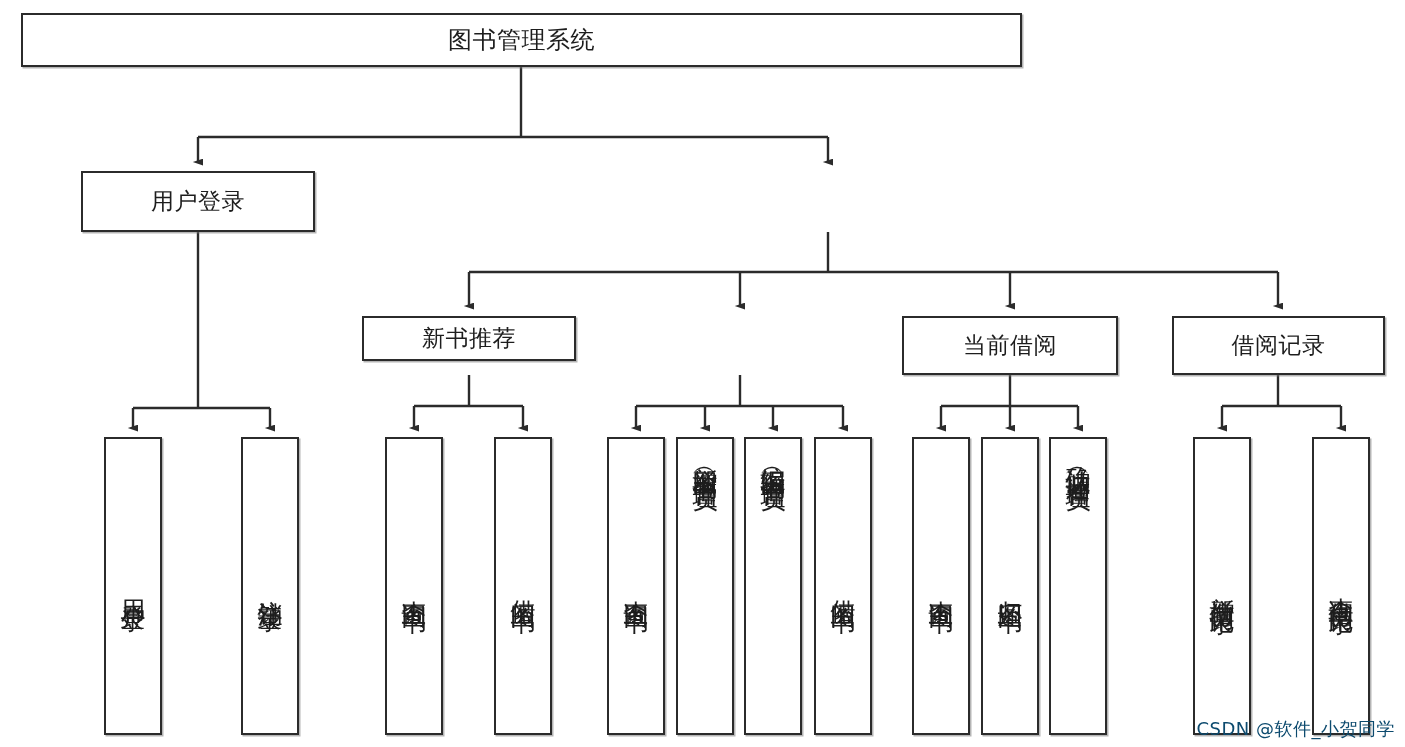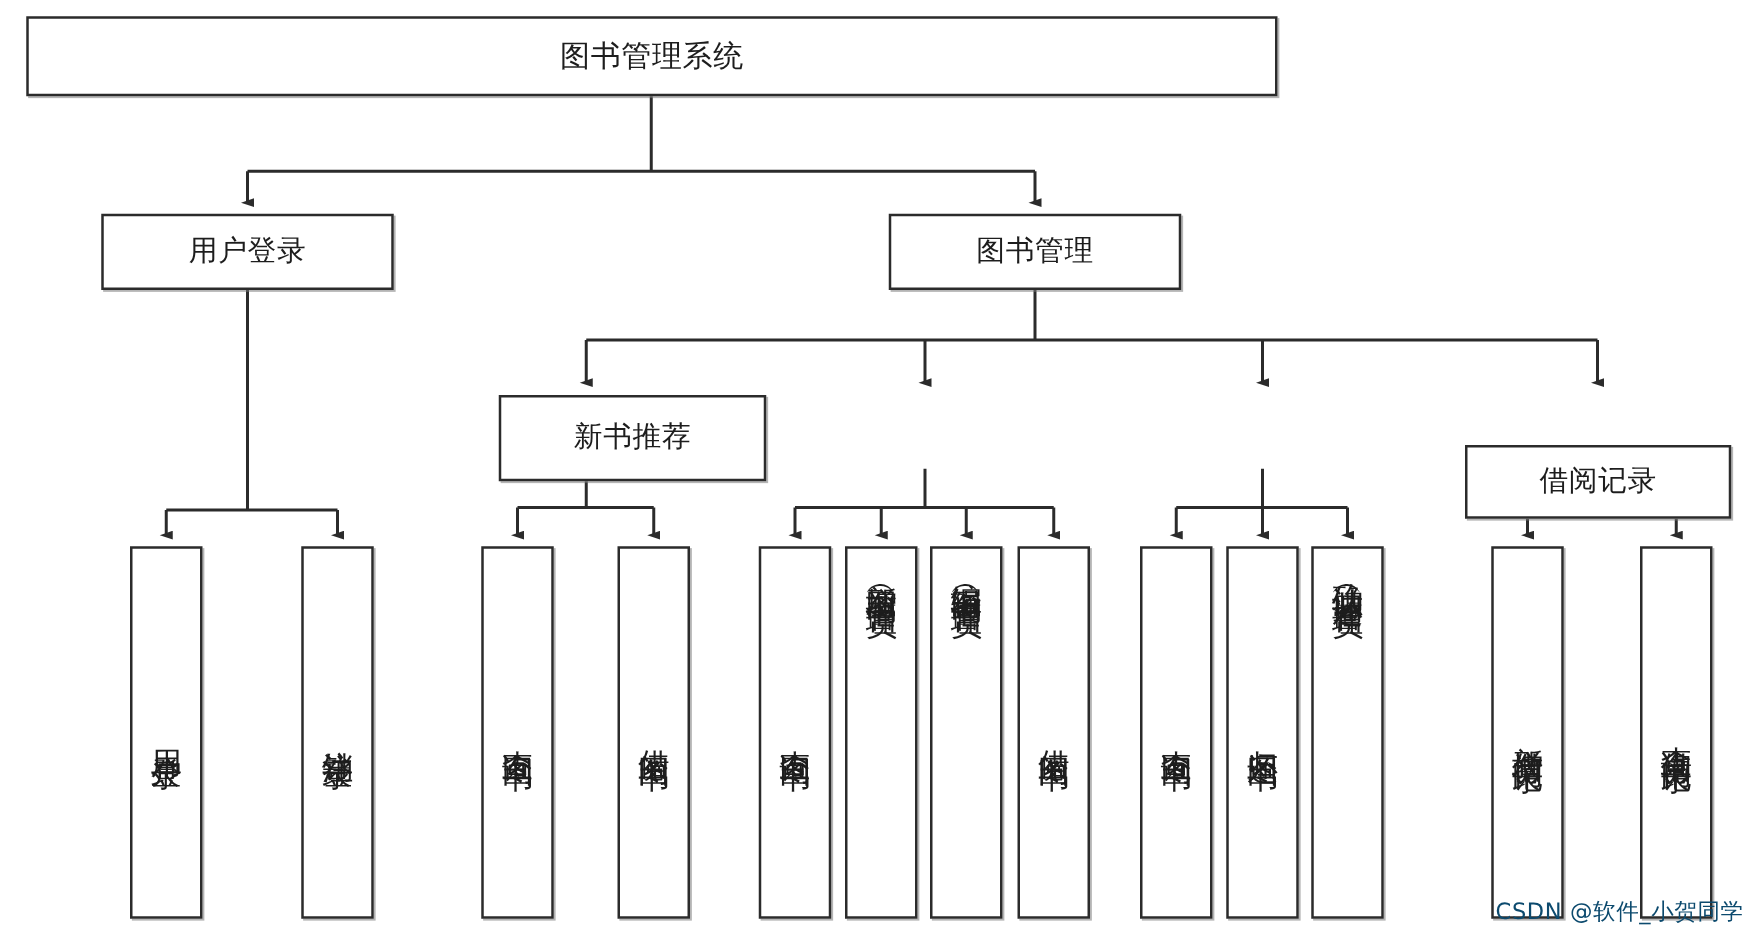--- a/index.html
+++ b/index.html
@@ -124,35 +124,35 @@
       <path d="M1010,406 L1010,428" marker-end="url(#arrow)"></path>
       <path d="M1078,406 L1078,428" marker-end="url(#arrow)"></path>
 
       <path d="M1278,375 L1278,406"></path>
       <path d="M1222,406 L1341,406"></path>
       <path d="M1222,406 L1222,428" marker-end="url(#arrow)"></path>
       <path d="M1341,406 L1341,428" marker-end="url(#arrow)"></path>
     </g>
   </svg>
 
-  <div class="node root h" style="left:21px; top:13px; width:1001px; height:64px;">
+  <div class="node root h" style="left:21px; top:13px; width:1001px; height:54px;">
     <span class="node-label">图书管理系统</span>
   </div>
 
   <div class="node h" style="left:81px; top:171px; width:234px; height:61px;">
     <span class="node-label">用户登录</span>
   </div>
-  <div class="node h" style="left:711px; top:171px; width:234px; height:61px;">
-    <span class="node-label">图书管理</span>
-  </div>
-
-  <div class="node h" style="left:362px; top:316px; width:214px; height:69px;margin-left:37px;">
+
+  <div class="node h" style="left:362px; top:316px; width:214px; height:45px;">
     <span class="node-label">新书推荐</span>
   </div>
-  <div class="node h" style="left:1172px; top:316px; width:213px; height:59px;margin-top:40px;">
+  <div class="node h" style="left:902px; top:316px; width:216px; height:59px;">
+    <span class="node-label">当前借阅</span>
+  </div>
+  <div class="node h" style="left:1172px; top:316px; width:213px; height:59px;">
     <span class="node-label">借阅记录</span>
   </div>
 
   <div class="node v centered" style="left:104px; top:437px; width:58px; height:298px;">
     <span class="node-label">用户登录</span>
   </div>
   <div class="node v centered" style="left:241px; top:437px; width:58px; height:298px;">
     <span class="node-label">注销登录</span>
   </div>
 

